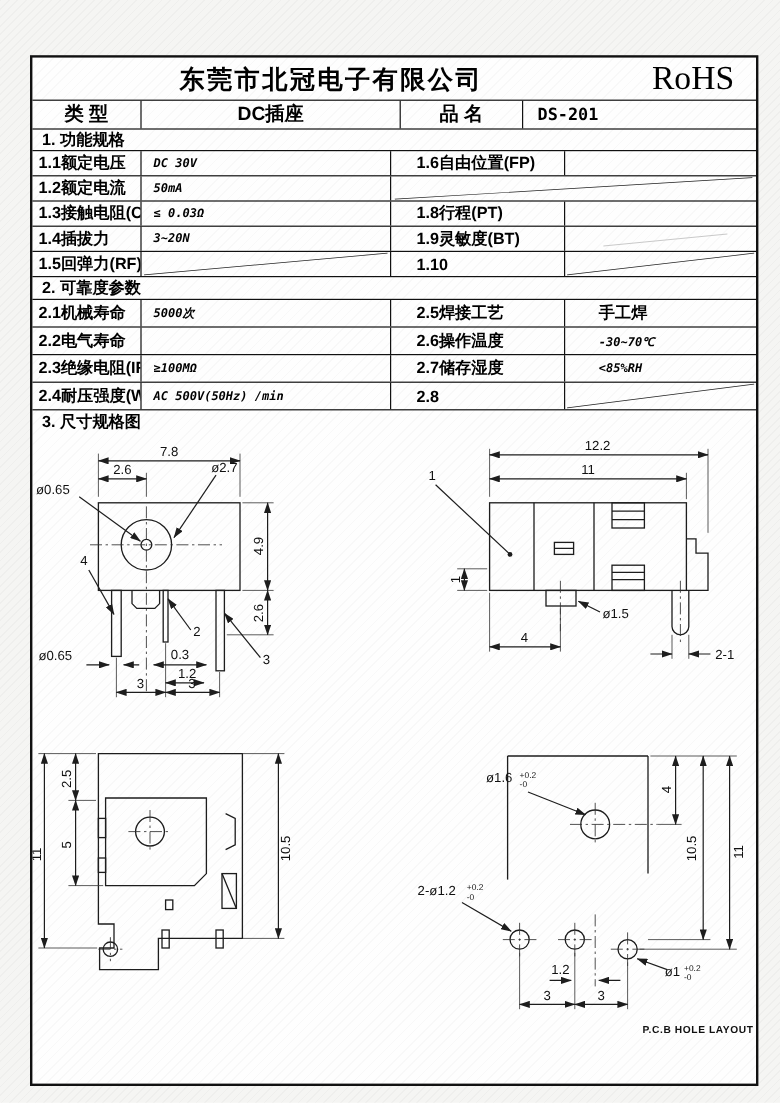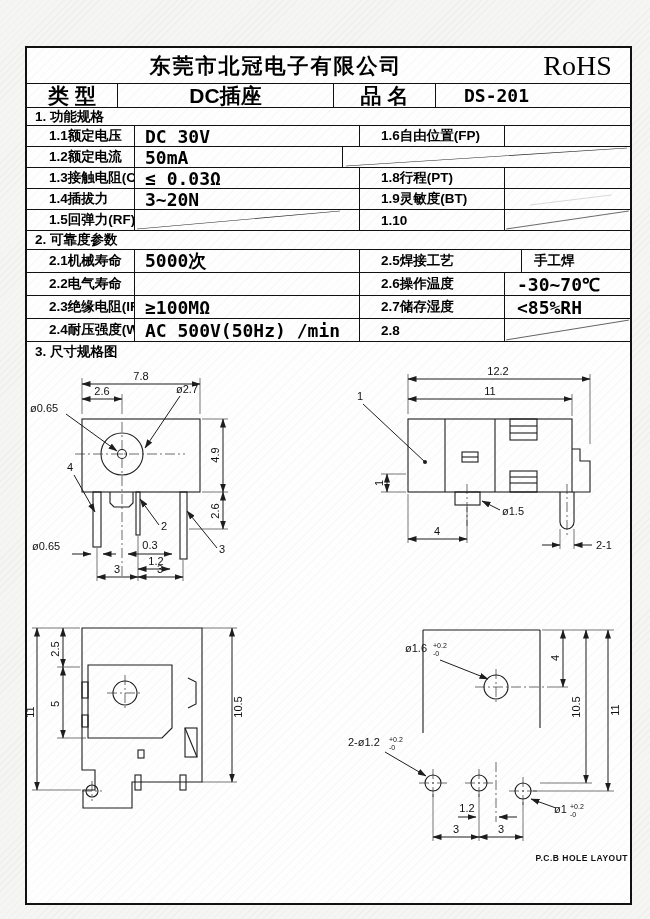--- a/index.html
+++ b/index.html
@@ -8,33 +8,33 @@
   .page { position:relative; width:650px; height:919px; background:#f5f5f3;
           background-image:repeating-linear-gradient(135deg, rgba(140,140,140,.06) 0 1px, transparent 1px 5px); overflow:hidden; }
   .doc { position:absolute; left:25px; top:46px; width:607px; height:859px;
          border:2px solid #111; background:#fefefe;
          background-image:repeating-linear-gradient(135deg, rgba(120,120,120,.045) 0 1px, transparent 1px 6px); }
   .row { display:flex; border-bottom:1.5px solid #111; }
   .hd-company { height:36px; align-items:center; }
   .company { flex:1; text-align:center; font-size:21px; font-weight:bold; letter-spacing:2px; color:#000; }
   .rohs { width:105px; text-align:center; font-family:"Liberation Serif", serif; font-size:28px; color:#000; }
   .hd-type { height:24px; }
-  .hd-type .c { display:flex; align-items:center; justify-content:center; font-weight:bold; font-size:21px; }
+  .hd-type .c { display:flex; align-items:center; justify-content:center; font-weight:bold; font-size:16px; }
   .c1 { width:90px; } .c2 { width:216px; border-left:1.5px solid #111; }
   .c3 { width:102px; border-left:1.5px solid #111; } .c4 { flex:1; border-left:1.5px solid #111; }
-  .hd-type .mono { font-family:"DejaVu Sans Mono", monospace; font-size:18px; justify-content:flex-start; padding-left:28px; }
+  .hd-type .mono { font-family:"DejaVu Sans Mono", monospace; font-size:14px; justify-content:flex-start; padding-left:12px; }
   .sec-title { height:18px; border-bottom:1.5px solid #111; font-size:13.5px; font-weight:600; padding-left:8px; display:flex; align-items:center; }
   .t2 { height:19px; } .t3 { height:20px; border-bottom:none; }
   .grid-row { display:flex; border-bottom:1.5px solid #111; }
   .r21 { height:21px; } .r23 { height:23px; }
   .cell { display:flex; align-items:center; overflow:hidden; position:relative; }
   .g1 { width:90px; padding-left:5px; } .g2 { width:208px; border-left:1.5px solid #111; padding-left:10px; }
-  .g3 { width:145px; border-left:1.5px solid #111; padding-left:21px; } .g4 { flex:1; border-left:1.5px solid #111; padding-left:12px; }
-  .lbl { font-size:13.5px; font-weight:600; color:#000; white-space:nowrap;margin-left:17px; }
-  .val { font-family:"DejaVu Sans Mono", monospace; font-size:18px; font-weight:bold; color:#000; white-space:nowrap; }
+  .g3 { width:145px; border-left:1.5px solid #111; padding-left:21px; } .g4 { flex:1; border-left:1.5px solid #111; padding-left:28px; }
+  .lbl { font-size:13.5px; font-weight:600; color:#000; white-space:nowrap; }
+  .val { font-family:"DejaVu Sans Mono", monospace; font-size:10px; font-weight:bold; color:#000; white-space:nowrap;font-style:italic; }
   .diag { padding:0; } .diag svg { width:100%; height:100%; display:block; }
   .draw-area { position:relative; height:541px; }
   .dsvg { position:absolute; }
   svg text { font-family:"Liberation Sans", sans-serif; font-size:11px; fill:#111; }
   svg .ts { font-size:7px; }
   svg .cap { font-size:8.5px; font-weight:bold; letter-spacing:.5px; }
   svg .o { stroke:#1d1d1d; stroke-width:1.1; fill:none; }
   svg .d { stroke:#1d1d1d; stroke-width:1; fill:none; }
   svg .x { stroke:#3c3c3c; stroke-width:.7; fill:none; }
   svg .c { stroke:#2e2e2e; stroke-width:.7; fill:none; stroke-dasharray:10 3 2 3; }

